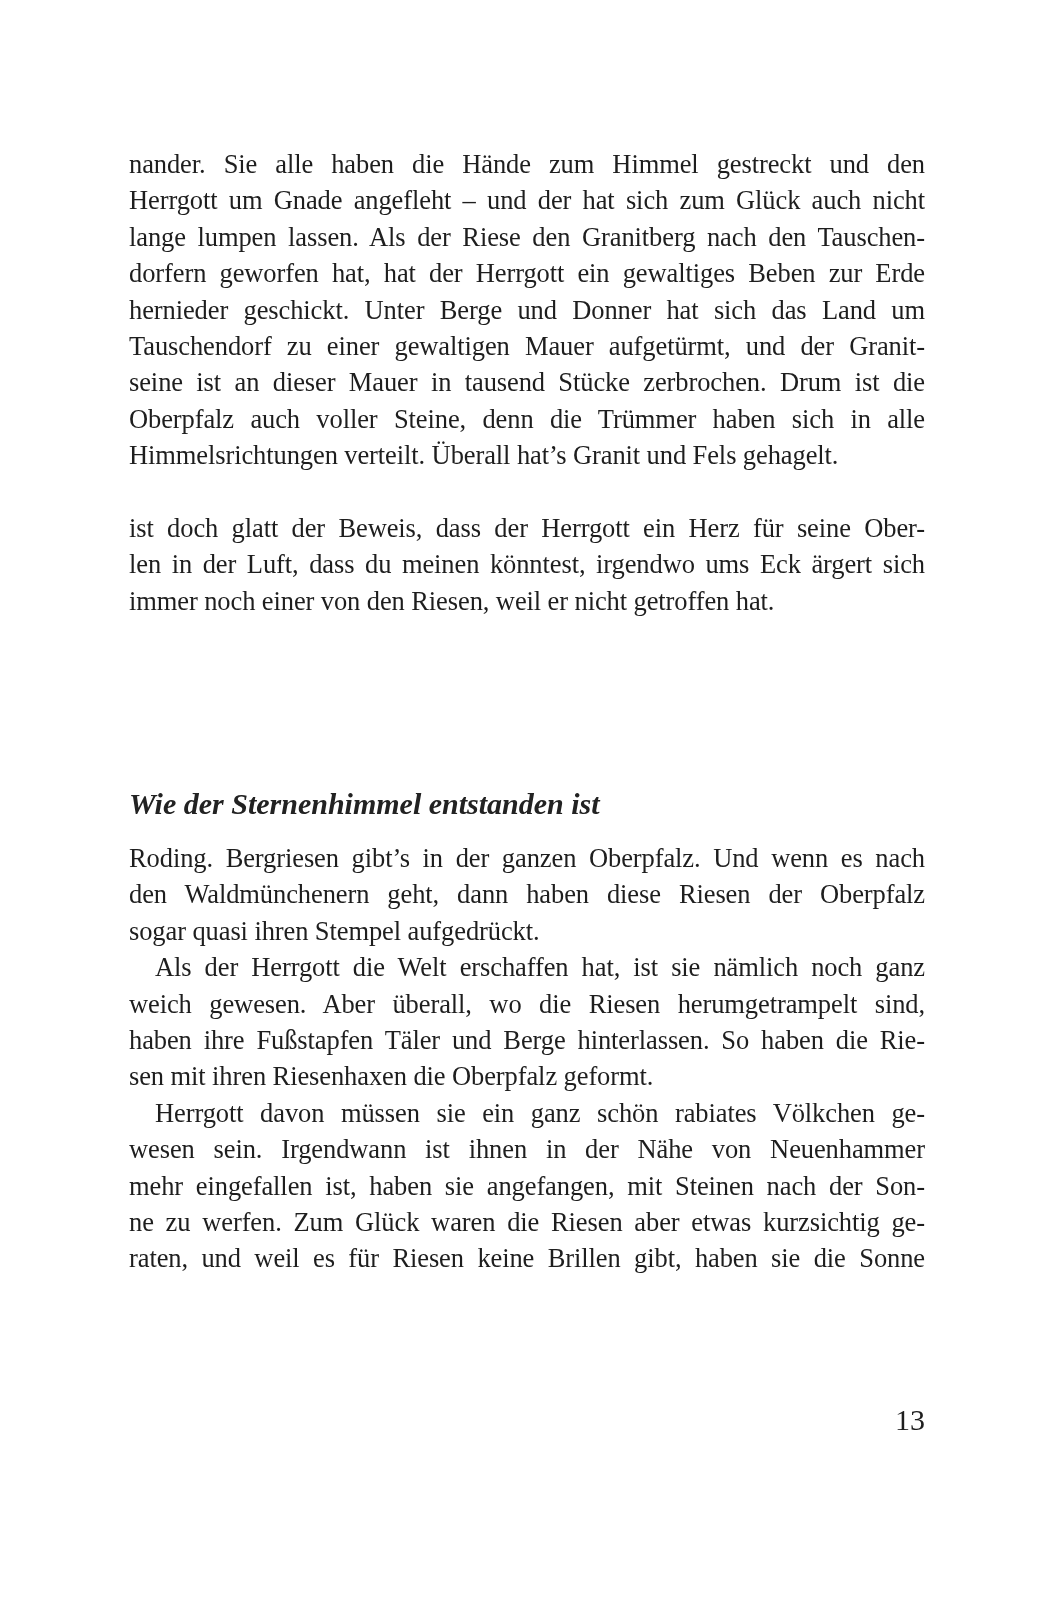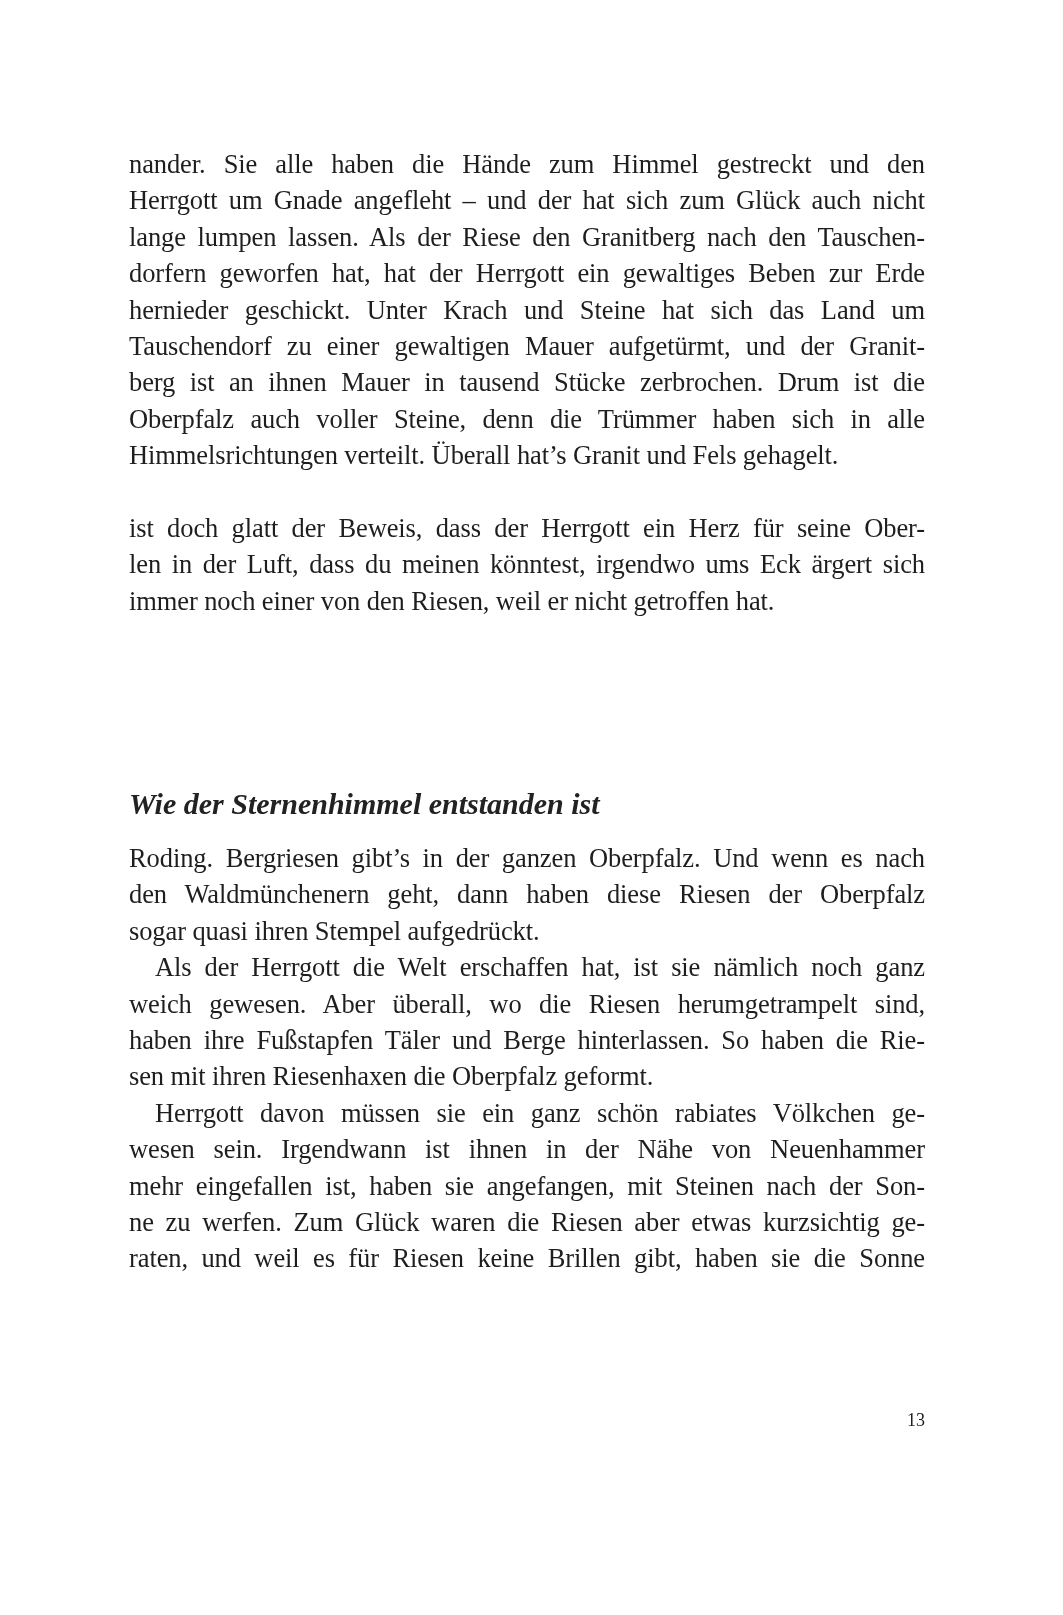--- a/index.html
+++ b/index.html
@@ -57,38 +57,38 @@
       line-height: 40px;
       color: #222222;
       white-space: nowrap;
     }
     #section-body { top: 840px; }
     #page-number {
       position: absolute;
       right: 138px;
       top: 1402px;
       font-family: "Liberation Serif", "DejaVu Serif", serif;
-      font-size: 18px;
+      font-size: 30px;
       line-height: 36px;
       color: #1e1e1e;
     }
   </style>
 </head>
 <body>
 
 <div class="page">
 
   <div class="text-block" id="para-1">
     <span class="line">nander. Sie alle haben die Hände zum Himmel gestreckt und den</span>
     <span class="line">Herrgott um Gnade angefleht – und der hat sich zum Glück auch nicht</span>
     <span class="line">lange lumpen lassen. Als der Riese den Granitberg nach den Tauschen-</span>
     <span class="line">dorfern geworfen hat, hat der Herrgott ein gewaltiges Beben zur Erde</span>
-    <span class="line">hernieder geschickt. Unter Krach und Steine hat sich das Land um</span>
+    <span class="line">hernieder geschickt. Unter Berge und Donner hat sich das Land um</span>
     <span class="line">Tauschendorf zu einer gewaltigen Mauer aufgetürmt, und der Granit-</span>
-    <span class="line">berg ist an ihnen Mauer in tausend Stücke zerbrochen. Drum ist die</span>
+    <span class="line">seine ist an dieser Mauer in tausend Stücke zerbrochen. Drum ist die</span>
     <span class="line">Oberpfalz auch voller Steine, denn die Trümmer haben sich in alle</span>
     <span class="line last">Himmelsrichtungen verteilt. Überall hat’s Granit und Fels gehagelt.</span>
   </div>
 
   <div class="text-block" id="para-2">
     <span class="line">ist doch glatt der Beweis, dass der Herrgott ein Herz für seine Ober-</span>
     <span class="line">len in der Luft, dass du meinen könntest, irgendwo ums Eck ärgert sich</span>
     <span class="line last">immer noch einer von den Riesen, weil er nicht getroffen hat.</span>
   </div>
 

